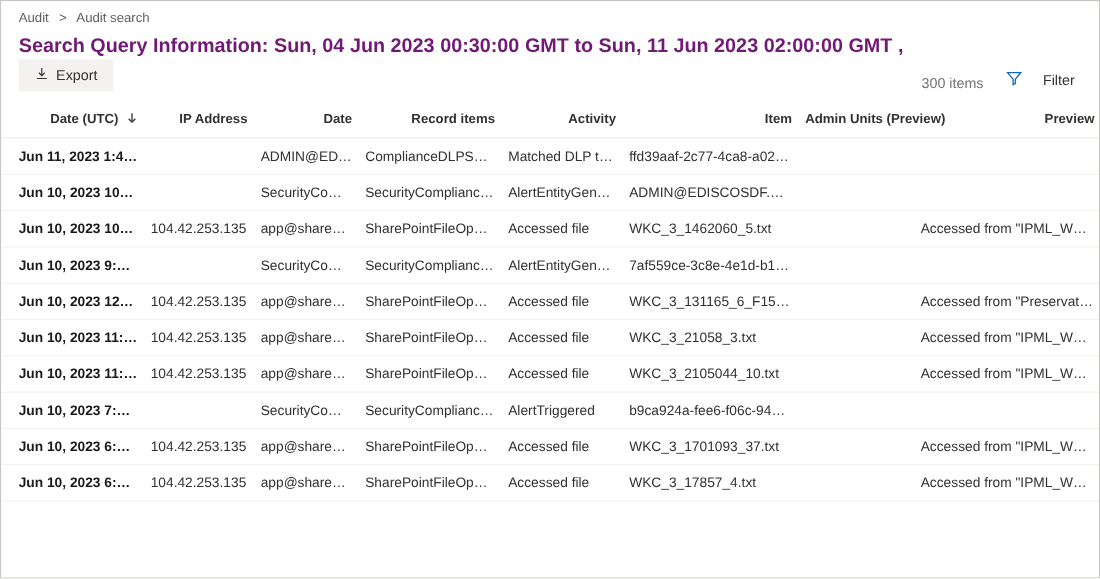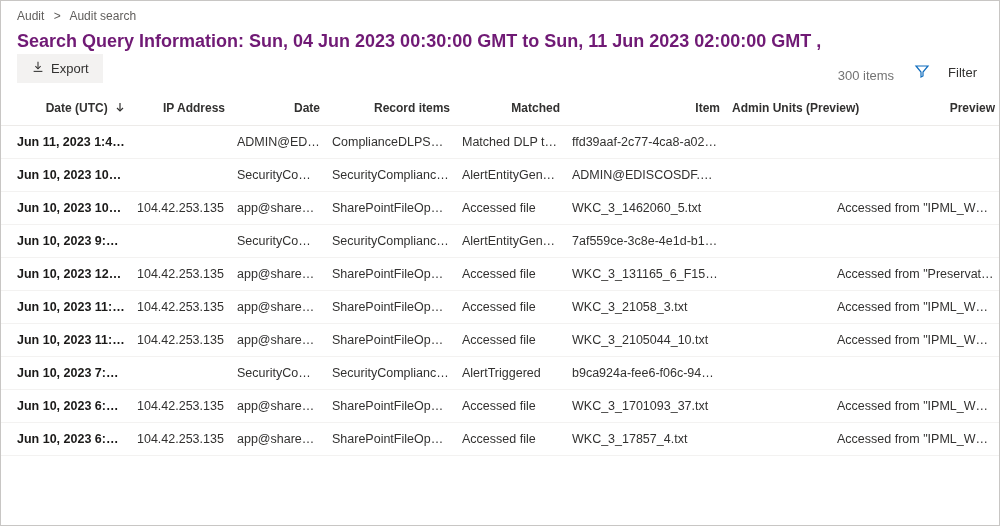--- a/index.html
+++ b/index.html
@@ -159,21 +159,21 @@
             <span class="sort-icon">
               <svg viewBox="0 0 10 10" fill="none" stroke="#323130" stroke-width="1.2">
                   <path d="M5 1v8"></path>
                   <path d="M2 6l3 3 3-3"></path>
                 </svg>
             </span>
           </th>
           <th>IP Address</th>
           <th>Date</th>
           <th>Record items</th>
-          <th>Matched</th>
+          <th>Activity</th>
           <th>Item</th>
           <th>Admin Units (Preview)</th>
           <th>Preview</th>
         </tr>
       </thead>
       <tbody id="tbody">
           <tr>
             <td>Jun 11, 2023 1:41 AM</td>
             <td></td>
             <td>ADMIN@EDISCOS...</td>

